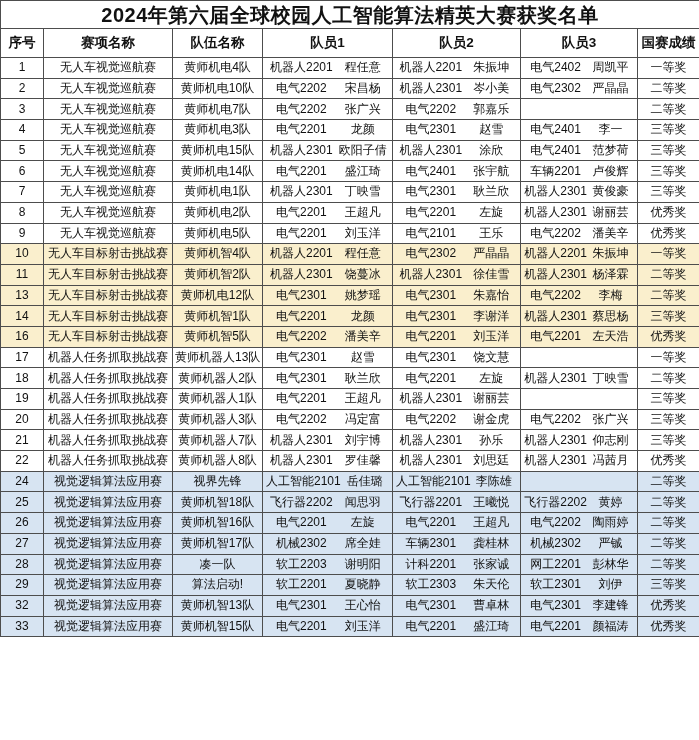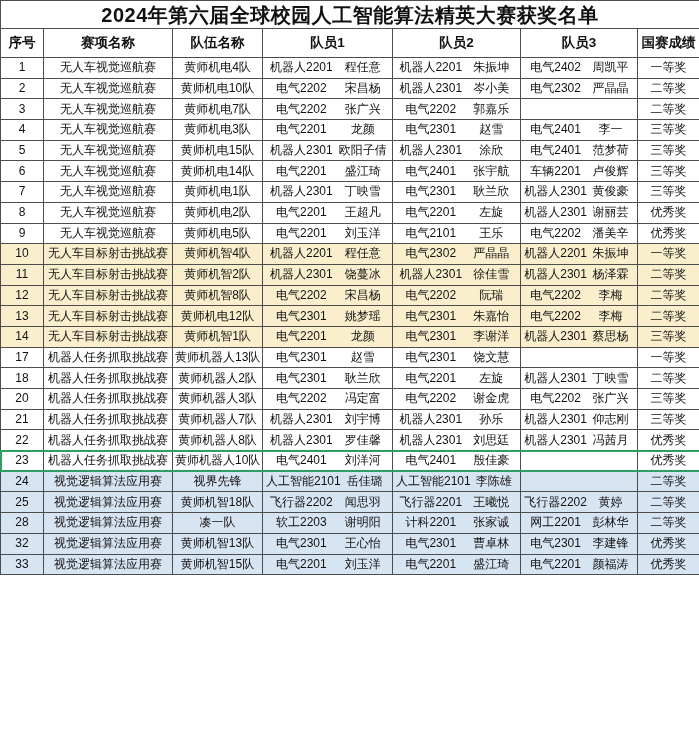--- a/index.html
+++ b/index.html
@@ -326,44 +326,20 @@
     </td>
     <td class="c-member">
       <span class="mwrap">
             <span class="mclass">机器人2301</span>
             <span class="mname">杨泽霖</span>
           </span>
     </td>
     <td class="c-award">二等奖</td>
   </tr>
       <tr class="bg-yellow">
-    <td class="c-no">12</td>
-    <td class="c-event">无人车目标射击挑战赛</td>
-    <td class="c-team">黄师机智8队</td>
-    <td class="c-member">
-      <span class="mwrap">
-            <span class="mclass">电气2202</span>
-            <span class="mname">宋昌杨</span>
-          </span>
-    </td>
-    <td class="c-member">
-      <span class="mwrap">
-            <span class="mclass">电气2202</span>
-            <span class="mname">阮瑞</span>
-          </span>
-    </td>
-    <td class="c-member">
-      <span class="mwrap">
-            <span class="mclass">电气2202</span>
-            <span class="mname">李梅</span>
-          </span>
-    </td>
-    <td class="c-award">二等奖</td>
-  </tr>
-      <tr class="bg-yellow">
     <td class="c-no">13</td>
     <td class="c-event">无人车目标射击挑战赛</td>
     <td class="c-team">黄师机电12队</td>
     <td class="c-member">
       <span class="mwrap">
             <span class="mclass">电气2301</span>
             <span class="mname">姚梦瑶</span>
           </span>
     </td>
     <td class="c-member">
@@ -397,20 +373,44 @@
           </span>
     </td>
     <td class="c-member">
       <span class="mwrap">
             <span class="mclass">机器人2301</span>
             <span class="mname">蔡思杨</span>
           </span>
     </td>
     <td class="c-award">三等奖</td>
   </tr>
+      <tr class="bg-yellow">
+    <td class="c-no">16</td>
+    <td class="c-event">无人车目标射击挑战赛</td>
+    <td class="c-team">黄师机智5队</td>
+    <td class="c-member">
+      <span class="mwrap">
+            <span class="mclass">电气2202</span>
+            <span class="mname">潘美辛</span>
+          </span>
+    </td>
+    <td class="c-member">
+      <span class="mwrap">
+            <span class="mclass">电气2201</span>
+            <span class="mname">刘玉洋</span>
+          </span>
+    </td>
+    <td class="c-member">
+      <span class="mwrap">
+            <span class="mclass">电气2201</span>
+            <span class="mname">左天浩</span>
+          </span>
+    </td>
+    <td class="c-award">优秀奖</td>
+  </tr>
       <tr class="bg-white">
     <td class="c-no">17</td>
     <td class="c-event">机器人任务抓取挑战赛</td>
     <td class="c-team">黄师机器人13队</td>
     <td class="c-member">
       <span class="mwrap">
             <span class="mclass">电气2301</span>
             <span class="mname">赵雪</span>
           </span>
     </td>
@@ -446,20 +446,44 @@
     </td>
     <td class="c-member">
       <span class="mwrap">
             <span class="mclass">机器人2301</span>
             <span class="mname">丁映雪</span>
           </span>
     </td>
     <td class="c-award">二等奖</td>
   </tr>
       <tr class="bg-white">
+    <td class="c-no">19</td>
+    <td class="c-event">机器人任务抓取挑战赛</td>
+    <td class="c-team">黄师机器人1队</td>
+    <td class="c-member">
+      <span class="mwrap">
+            <span class="mclass">电气2201</span>
+            <span class="mname">王超凡</span>
+          </span>
+    </td>
+    <td class="c-member">
+      <span class="mwrap">
+            <span class="mclass">机器人2301</span>
+            <span class="mname">谢丽芸</span>
+          </span>
+    </td>
+    <td class="c-member">
+      <span class="mwrap">
+            <span class="mclass"></span>
+            <span class="mname"></span>
+          </span>
+    </td>
+    <td class="c-award">三等奖</td>
+  </tr>
+      <tr class="bg-white">
     <td class="c-no">20</td>
     <td class="c-event">机器人任务抓取挑战赛</td>
     <td class="c-team">黄师机器人3队</td>
     <td class="c-member">
       <span class="mwrap">
             <span class="mclass">电气2202</span>
             <span class="mname">冯定富</span>
           </span>
     </td>
     <td class="c-member">
@@ -513,44 +537,20 @@
     <td class="c-member">
       <span class="mwrap">
             <span class="mclass">机器人2301</span>
             <span class="mname">刘思廷</span>
           </span>
     </td>
     <td class="c-member">
       <span class="mwrap">
             <span class="mclass">机器人2301</span>
             <span class="mname">冯茜月</span>
-          </span>
-    </td>
-    <td class="c-award">优秀奖</td>
-  </tr>
-      <tr class="bg-white selected">
-    <td class="c-no">23</td>
-    <td class="c-event">机器人任务抓取挑战赛</td>
-    <td class="c-team">黄师机器人10队</td>
-    <td class="c-member">
-      <span class="mwrap">
-            <span class="mclass">电气2401</span>
-            <span class="mname">刘洋河</span>
-          </span>
-    </td>
-    <td class="c-member">
-      <span class="mwrap">
-            <span class="mclass">电气2401</span>
-            <span class="mname">殷佳豪</span>
-          </span>
-    </td>
-    <td class="c-member">
-      <span class="mwrap">
-            <span class="mclass"></span>
-            <span class="mname"></span>
           </span>
     </td>
     <td class="c-award">优秀奖</td>
   </tr>
       <tr class="bg-blue">
     <td class="c-no">24</td>
     <td class="c-event">视觉逻辑算法应用赛</td>
     <td class="c-team">视界先锋</td>
     <td class="c-member">
       <span class="mwrap">
@@ -590,20 +590,68 @@
     </td>
     <td class="c-member">
       <span class="mwrap">
             <span class="mclass">飞行器2202</span>
             <span class="mname">黄婷</span>
           </span>
     </td>
     <td class="c-award">二等奖</td>
   </tr>
       <tr class="bg-blue">
+    <td class="c-no">26</td>
+    <td class="c-event">视觉逻辑算法应用赛</td>
+    <td class="c-team">黄师机智16队</td>
+    <td class="c-member">
+      <span class="mwrap">
+            <span class="mclass">电气2201</span>
+            <span class="mname">左旋</span>
+          </span>
+    </td>
+    <td class="c-member">
+      <span class="mwrap">
+            <span class="mclass">电气2201</span>
+            <span class="mname">王超凡</span>
+          </span>
+    </td>
+    <td class="c-member">
+      <span class="mwrap">
+            <span class="mclass">电气2202</span>
+            <span class="mname">陶雨婷</span>
+          </span>
+    </td>
+    <td class="c-award">二等奖</td>
+  </tr>
+      <tr class="bg-blue">
+    <td class="c-no">27</td>
+    <td class="c-event">视觉逻辑算法应用赛</td>
+    <td class="c-team">黄师机智17队</td>
+    <td class="c-member">
+      <span class="mwrap">
+            <span class="mclass">机械2302</span>
+            <span class="mname">席全娃</span>
+          </span>
+    </td>
+    <td class="c-member">
+      <span class="mwrap">
+            <span class="mclass">车辆2301</span>
+            <span class="mname">龚桂林</span>
+          </span>
+    </td>
+    <td class="c-member">
+      <span class="mwrap">
+            <span class="mclass">机械2302</span>
+            <span class="mname">严铖</span>
+          </span>
+    </td>
+    <td class="c-award">二等奖</td>
+  </tr>
+      <tr class="bg-blue">
     <td class="c-no">28</td>
     <td class="c-event">视觉逻辑算法应用赛</td>
     <td class="c-team">凑一队</td>
     <td class="c-member">
       <span class="mwrap">
             <span class="mclass">软工2203</span>
             <span class="mname">谢明阳</span>
           </span>
     </td>
     <td class="c-member">
@@ -612,20 +660,44 @@
             <span class="mname">张家诚</span>
           </span>
     </td>
     <td class="c-member">
       <span class="mwrap">
             <span class="mclass">网工2201</span>
             <span class="mname">彭林华</span>
           </span>
     </td>
     <td class="c-award">二等奖</td>
+  </tr>
+      <tr class="bg-blue">
+    <td class="c-no">29</td>
+    <td class="c-event">视觉逻辑算法应用赛</td>
+    <td class="c-team">算法启动!</td>
+    <td class="c-member">
+      <span class="mwrap">
+            <span class="mclass">软工2201</span>
+            <span class="mname">夏晓静</span>
+          </span>
+    </td>
+    <td class="c-member">
+      <span class="mwrap">
+            <span class="mclass">软工2303</span>
+            <span class="mname">朱天伦</span>
+          </span>
+    </td>
+    <td class="c-member">
+      <span class="mwrap">
+            <span class="mclass">软工2301</span>
+            <span class="mname">刘伊</span>
+          </span>
+    </td>
+    <td class="c-award">三等奖</td>
   </tr>
       <tr class="bg-blue">
     <td class="c-no">32</td>
     <td class="c-event">视觉逻辑算法应用赛</td>
     <td class="c-team">黄师机智13队</td>
     <td class="c-member">
       <span class="mwrap">
             <span class="mclass">电气2301</span>
             <span class="mname">王心怡</span>
           </span>

